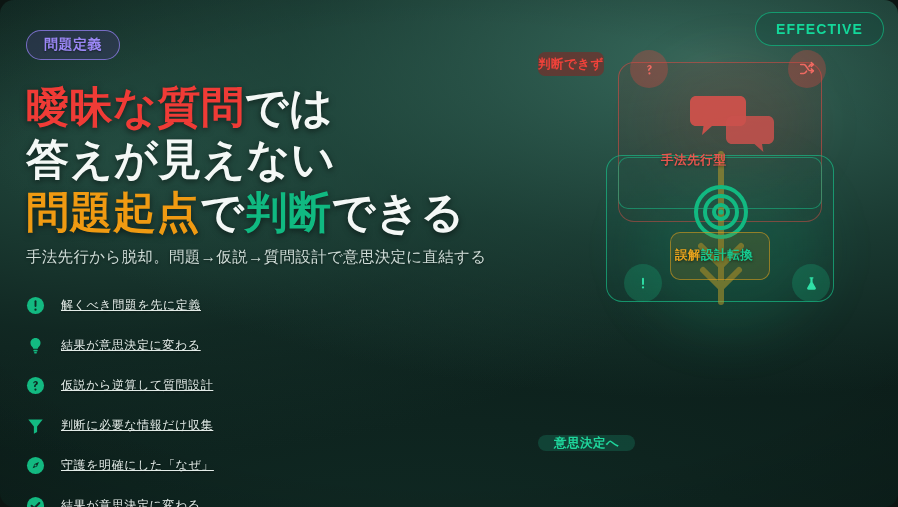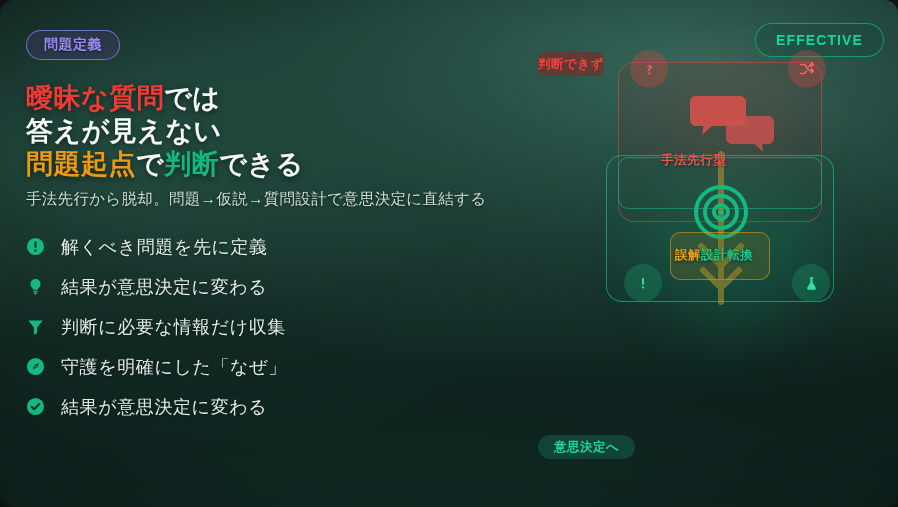--- a/index.html
+++ b/index.html
@@ -55,21 +55,21 @@
     font-size: 14px;
     font-weight: 700;
     letter-spacing: 0.5px;
     text-shadow: 0 1px 2px rgba(0,0,0,0.45);
   }
 
   .headline {
     margin-top: 22px;
     font-family: "Liberation Serif", "DejaVu Serif", serif;
     font-weight: 700;
-    font-size: 27px;
+    font-size: 43px;
     line-height: 1.22;
     color:#f2f6f4;
     letter-spacing: 0.5px;
     text-shadow: 0 2px 6px rgba(0,0,0,0.55);
   }
   .headline .ln { display:block; white-space:nowrap; }
   .hl-red    { color:#ef3b36; }
   .hl-white  { color:#f4f8f6; }
   .hl-orange { color:#ef9a12; }
   .hl-green  { color:#10b981; }
@@ -92,38 +92,39 @@
     margin-bottom: 10px;
   }
   .bullet .b-ico {
     width: 19px; height: 19px;
     flex: 0 0 19px;
     margin-right: 16px;
     display:flex; align-items:center; justify-content:center;
   }
   .bullet .b-ico svg { display:block; }
   .bullet .b-txt {
-    font-size: 18px;
+    font-size: 12px;
     color:#e3ece8;
     letter-spacing: 0.6px;
     text-shadow: 0 1px 2px rgba(0,0,0,0.4);
     white-space: nowrap;
+    text-decoration: underline;
   }
 
   
   .right-vis {
     position:absolute;
     left: 520px; top: 0;
     width: 378px; height: 507px;
     z-index: 4;
   }
 
   .eff-badge {
     position:absolute;
-    right: 14px; top: 23px;
+    right: 14px; top: 12px;
     display:flex; align-items:center; justify-content:center;
     height: 34px;
     padding: 0 20px;
     border-radius: 999px;
     border: 1.4px solid rgba(16,185,129,0.72);
     background: rgba(18,72,60,0.35);
     color:#13d89a;
     font-size: 14px;
     font-weight: 700;
     letter-spacing: 1.1px;
@@ -245,21 +246,21 @@
     color:#f1423a;
   }
   .tag-amber {
     left: 14px; top: 242px;
     background: rgba(118,88,20,0.62);
     color:#efab22;
   }
   .tag-green {
     left: 18px; top: 435px;
     border-radius: 999px;
-    height: 24px;
+    height: 16px;
     padding: 0 16px;
     background: rgba(20,92,72,0.55);
     color:#1fd69c;
   }
 
   
   .glow {
     position:absolute;
     border-radius:50%;
     pointer-events:none;
@@ -308,20 +309,30 @@
         <span class="b-ico">
           <svg width="19" height="19" viewBox="0 0 20 20">
             <path d="M10 2.2c-3.1 0-5.3 2.3-5.3 5.1 0 2 1.1 3.3 2 4.3.5.6.8 1.1.9 1.7h4.8c.1-.6.4-1.1.9-1.7.9-1 2-2.3 2-4.3 0-2.8-2.2-5.1-5.3-5.1z" fill="#13b981"></path>
             <rect x="7.7" y="14.6" width="4.6" height="1.7" rx="0.8" fill="#13b981"></rect>
             <rect x="8.5" y="16.8" width="3" height="1.5" rx="0.7" fill="#13b981"></rect>
           </svg>
         </span>
         <span class="b-txt">結果が意思決定に変わる</span>
       </div>
 
+      <div class="bullet">
+        <span class="b-ico">
+          <svg width="19" height="19" viewBox="0 0 20 20">
+            <circle cx="10" cy="10" r="9" fill="#13b981"></circle>
+            <path d="M7.6 7.6c0-1.4 1.1-2.4 2.5-2.4 1.4 0 2.4 0.9 2.4 2.2 0 1.1-0.6 1.6-1.4 2.2-0.7 0.5-0.9 0.8-0.9 1.5v0.4H8.5v-0.6c0-1.2 0.5-1.8 1.3-2.4 0.6-0.4 0.8-0.7 0.8-1.1 0-0.5-0.4-0.8-0.9-0.8-0.6 0-1 0.4-1 1z" fill="#0d2b24"></path>
+            <circle cx="9.95" cy="14.3" r="1.15" fill="#0d2b24"></circle>
+          </svg>
+        </span>
+        <span class="b-txt">仮説から逆算して質問設計</span>
+      </div>
 
       <div class="bullet">
         <span class="b-ico">
           <svg width="19" height="19" viewBox="0 0 20 20">
             <path d="M2.4 3.6h15.2L11.7 11v5.8l-3.4 1.8V11z" fill="#13b981"></path>
           </svg>
         </span>
         <span class="b-txt">判断に必要な情報だけ収集</span>
       </div>
 

